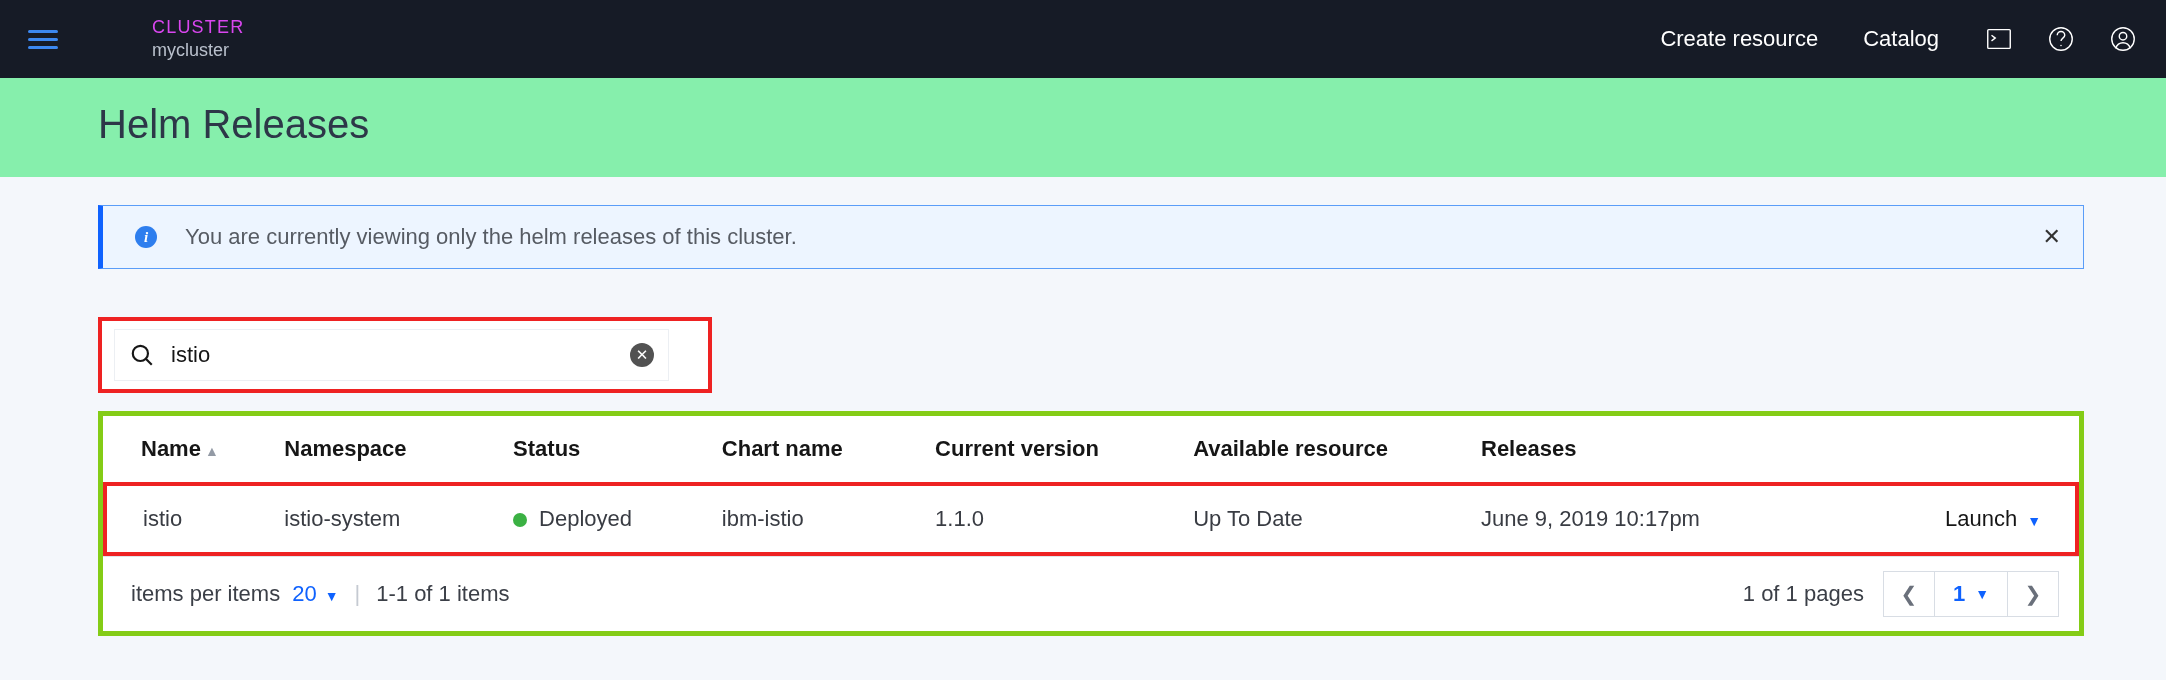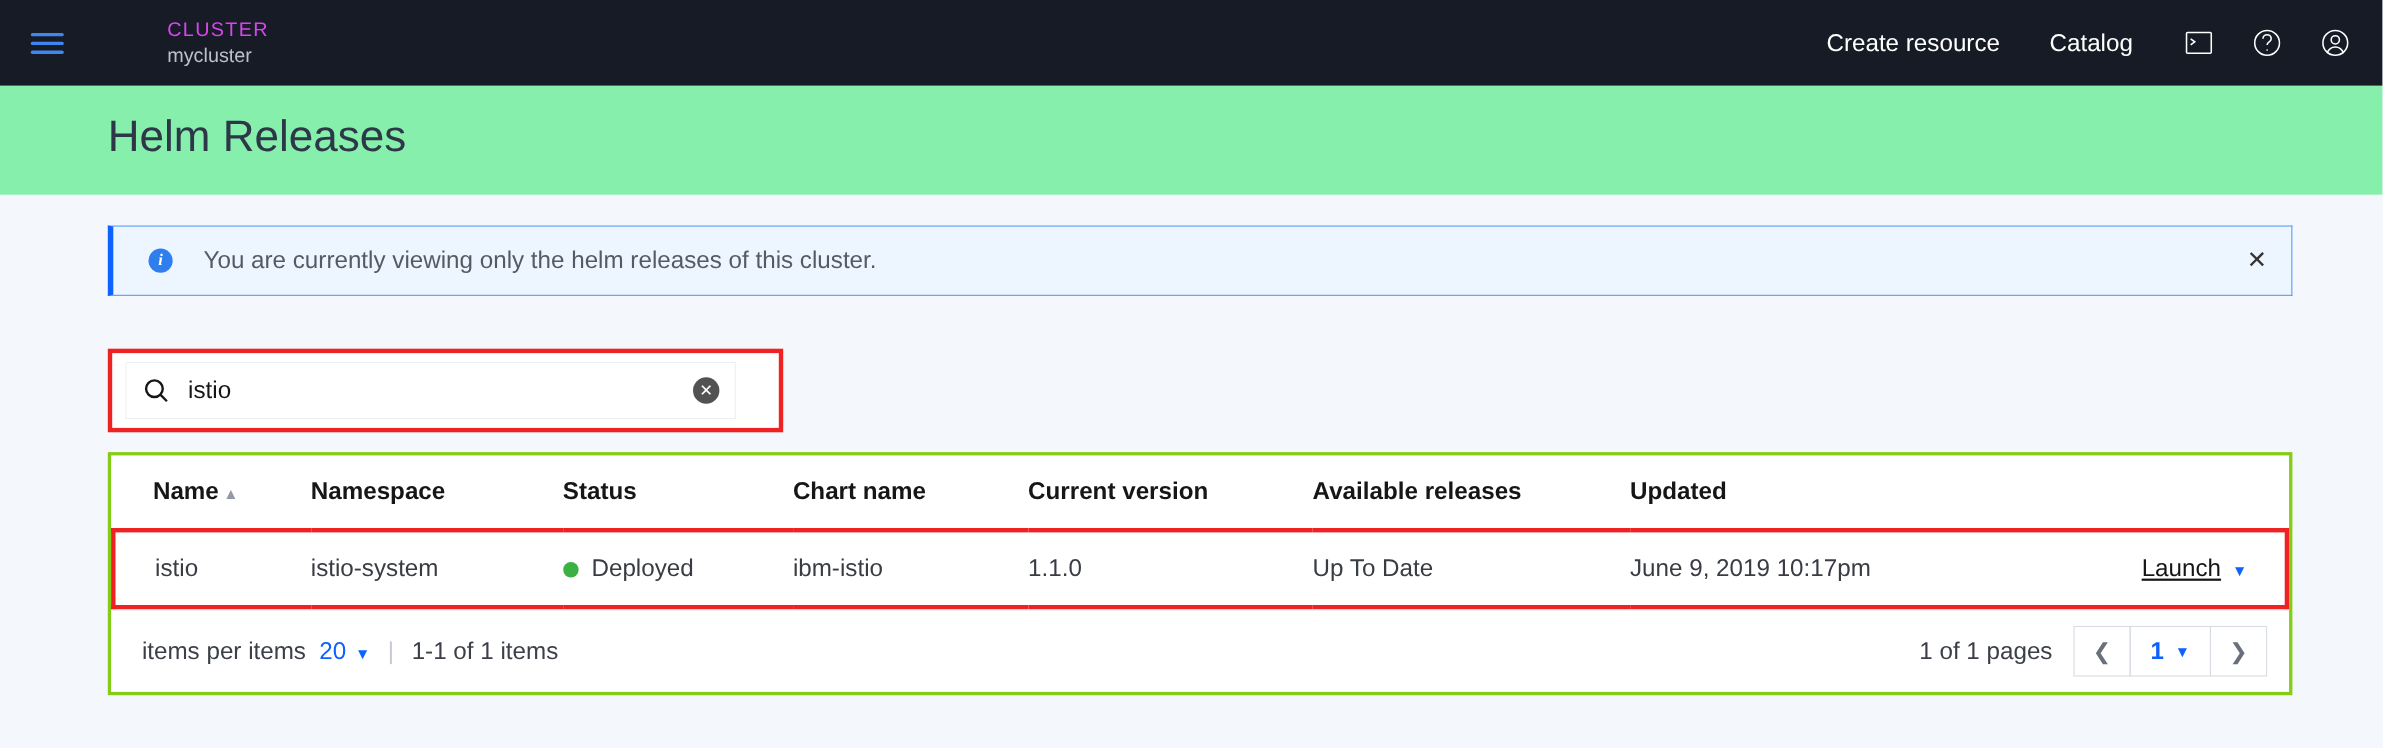--- a/index.html
+++ b/index.html
@@ -27,37 +27,37 @@
     .info-banner .info-icn { width:22px; height:22px; border-radius:50%; background:#2e7eee; color:#fff; display:inline-flex; align-items:center; justify-content:center; font-weight:700; font-family:Georgia, serif; font-style:italic; font-size:15px; margin-right:28px; }
     .info-banner .msg { font-size:22px; color:#565b63; }
     .info-banner .close { position:absolute; right:22px; top:50%; transform:translateY(-50%); font-size:22px; cursor:pointer; color:#333; }
 
     .search-box-wrap { margin-top:48px; width:614px; border:4px solid #ee2222; padding:8px 12px 8px 12px; background:#fff;}
     .search-box { display:flex; align-items:center; gap:16px; width:555px; border:1px solid #eceff3; padding:12px 14px; background:#fff; }
     .search-box input { border:none; outline:none; font-size:22px; flex:1; color:#161616; }
     .search-box svg.search { width:26px; height:26px; stroke:#161616; stroke-width:2; fill:none; }
     .search-box .clear { width:24px; height:24px; border-radius:50%; background:#525252; color:#fff; display:inline-flex; align-items:center; justify-content:center; font-size:15px; cursor:pointer; }
 
-    .table-card { margin-top:18px; background:#fff; border:3px solid #84cc16; }
+    .table-card { margin-top:18px; background:#fff; border:5px solid #84cc16; }
     .table { width:100%; border-collapse:collapse; }
     .table th, .table td { text-align:left; font-size:22px; padding:20px 0; }
     .table thead th { border-bottom:1px solid #e0e4ea; font-weight:700; color:#161616; }
     .table th.name-col, .table td.name-col { padding-left:36px; width:180px;}
     .table .ns-col { width:230px; }
     .table .status-col { width:210px; }
     .table .chart-col { width:215px; }
     .table .curver-col { width:260px; }
     .table .avail-col { width:290px; }
     .table .updated-col { width:330px; }
     .table .launch-col { width:270px; padding-right:34px; }
     .sort-caret { font-size:14px; color:#939aa5; margin-left:4px; }
     .table tbody td { color:#393c43; }
     .row-highlight { border:4px solid #ee2222; }
     .status-dot { width:14px; height:14px; border-radius:50%; background:#3bb143; display:inline-block; margin-right:12px; vertical-align:middle;}
-    .launch-link { text-decoration:underline; color:#161616; cursor:pointer;text-align:right; }
+    .launch-link { color:#161616; cursor:pointer;text-align:right; }
     .launch-caret { color:#0f62fe; margin-left:10px; font-size:14px; }
 
     .table-footer { display:flex; align-items:center; border-top:1px solid #e0e4ea; padding:14px 20px 14px 28px; font-size:22px; color:#3b3f47;}
     .table-footer .ipp-label { margin-right:12px; }
     .table-footer .ipp-val { color:#0f62fe; font-weight:500; cursor:pointer; }
     .table-footer .ipp-caret { color:#0f62fe; margin-left:8px; font-size:14px; }
     .table-footer .divider { color:#c5cad2; margin:0 16px;}
     .table-footer .flex { flex:1; }
     .pager-btn { width:52px; height:46px; border:1px solid #d8dde4; display:inline-flex; align-items:center; justify-content:center; font-size:20px; color:#6a707b; cursor:pointer; background:#fff;}
     .pager-page { height:46px; border:1px solid #d8dde4; padding:0 18px; display:inline-flex; align-items:center; color:#0f62fe; font-weight:600; cursor:pointer; gap:10px;}
@@ -123,22 +123,22 @@
 
   <div class="table-card">
     <table class="table">
       <thead>
         <tr>
           <th class="name-col"><span>Name</span><span class="sort-caret">▲</span></th>
           <th class="ns-col">Namespace</th>
           <th class="status-col">Status</th>
           <th class="chart-col">Chart name</th>
           <th class="curver-col">Current version</th>
-          <th class="avail-col">Available releases</th>
-          <th class="updated-col">Updated</th>
+          <th class="avail-col">Available resource</th>
+          <th class="updated-col">Releases</th>
           <th class="launch-col"></th>
         </tr>
       </thead>
       <tbody>
         <tr class="row-highlight">
           <td class="name-col">istio</td>
           <td class="ns-col">istio-system</td>
           <td class="status-col"><span class="status-dot"></span><span>Deployed</span></td>
           <td class="chart-col">ibm-istio</td>
           <td class="curver-col">1.1.0</td>

